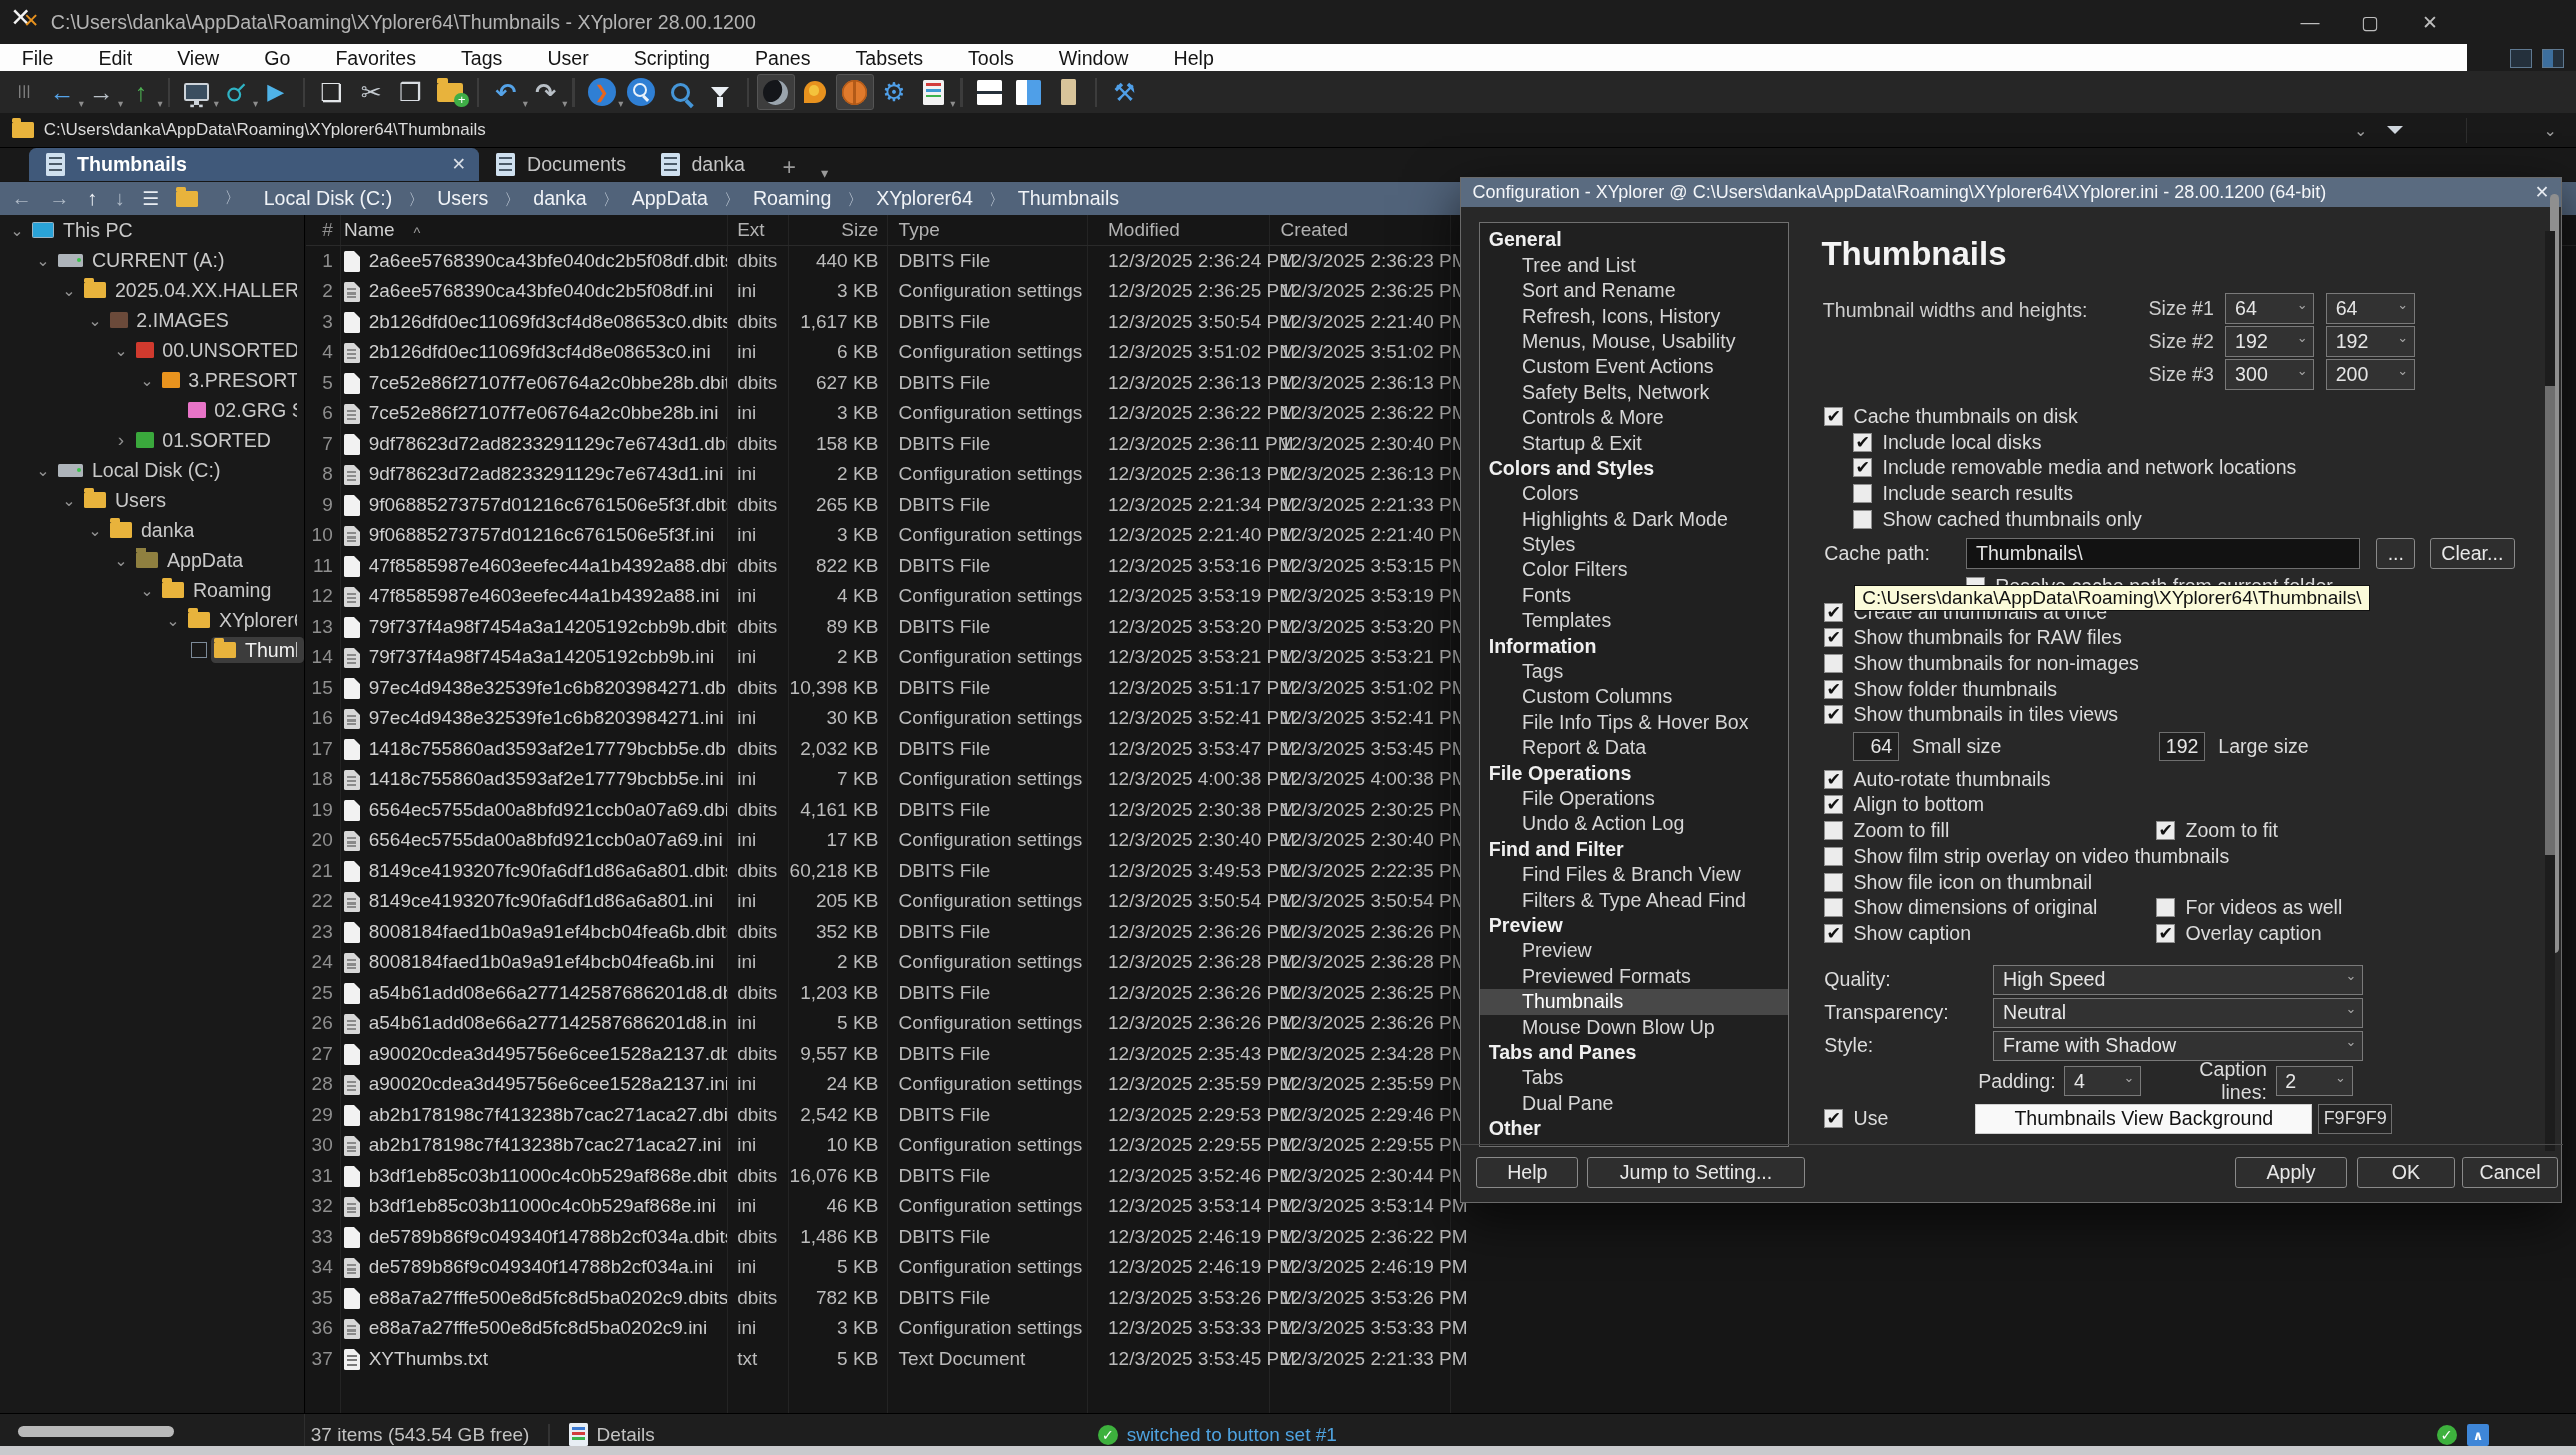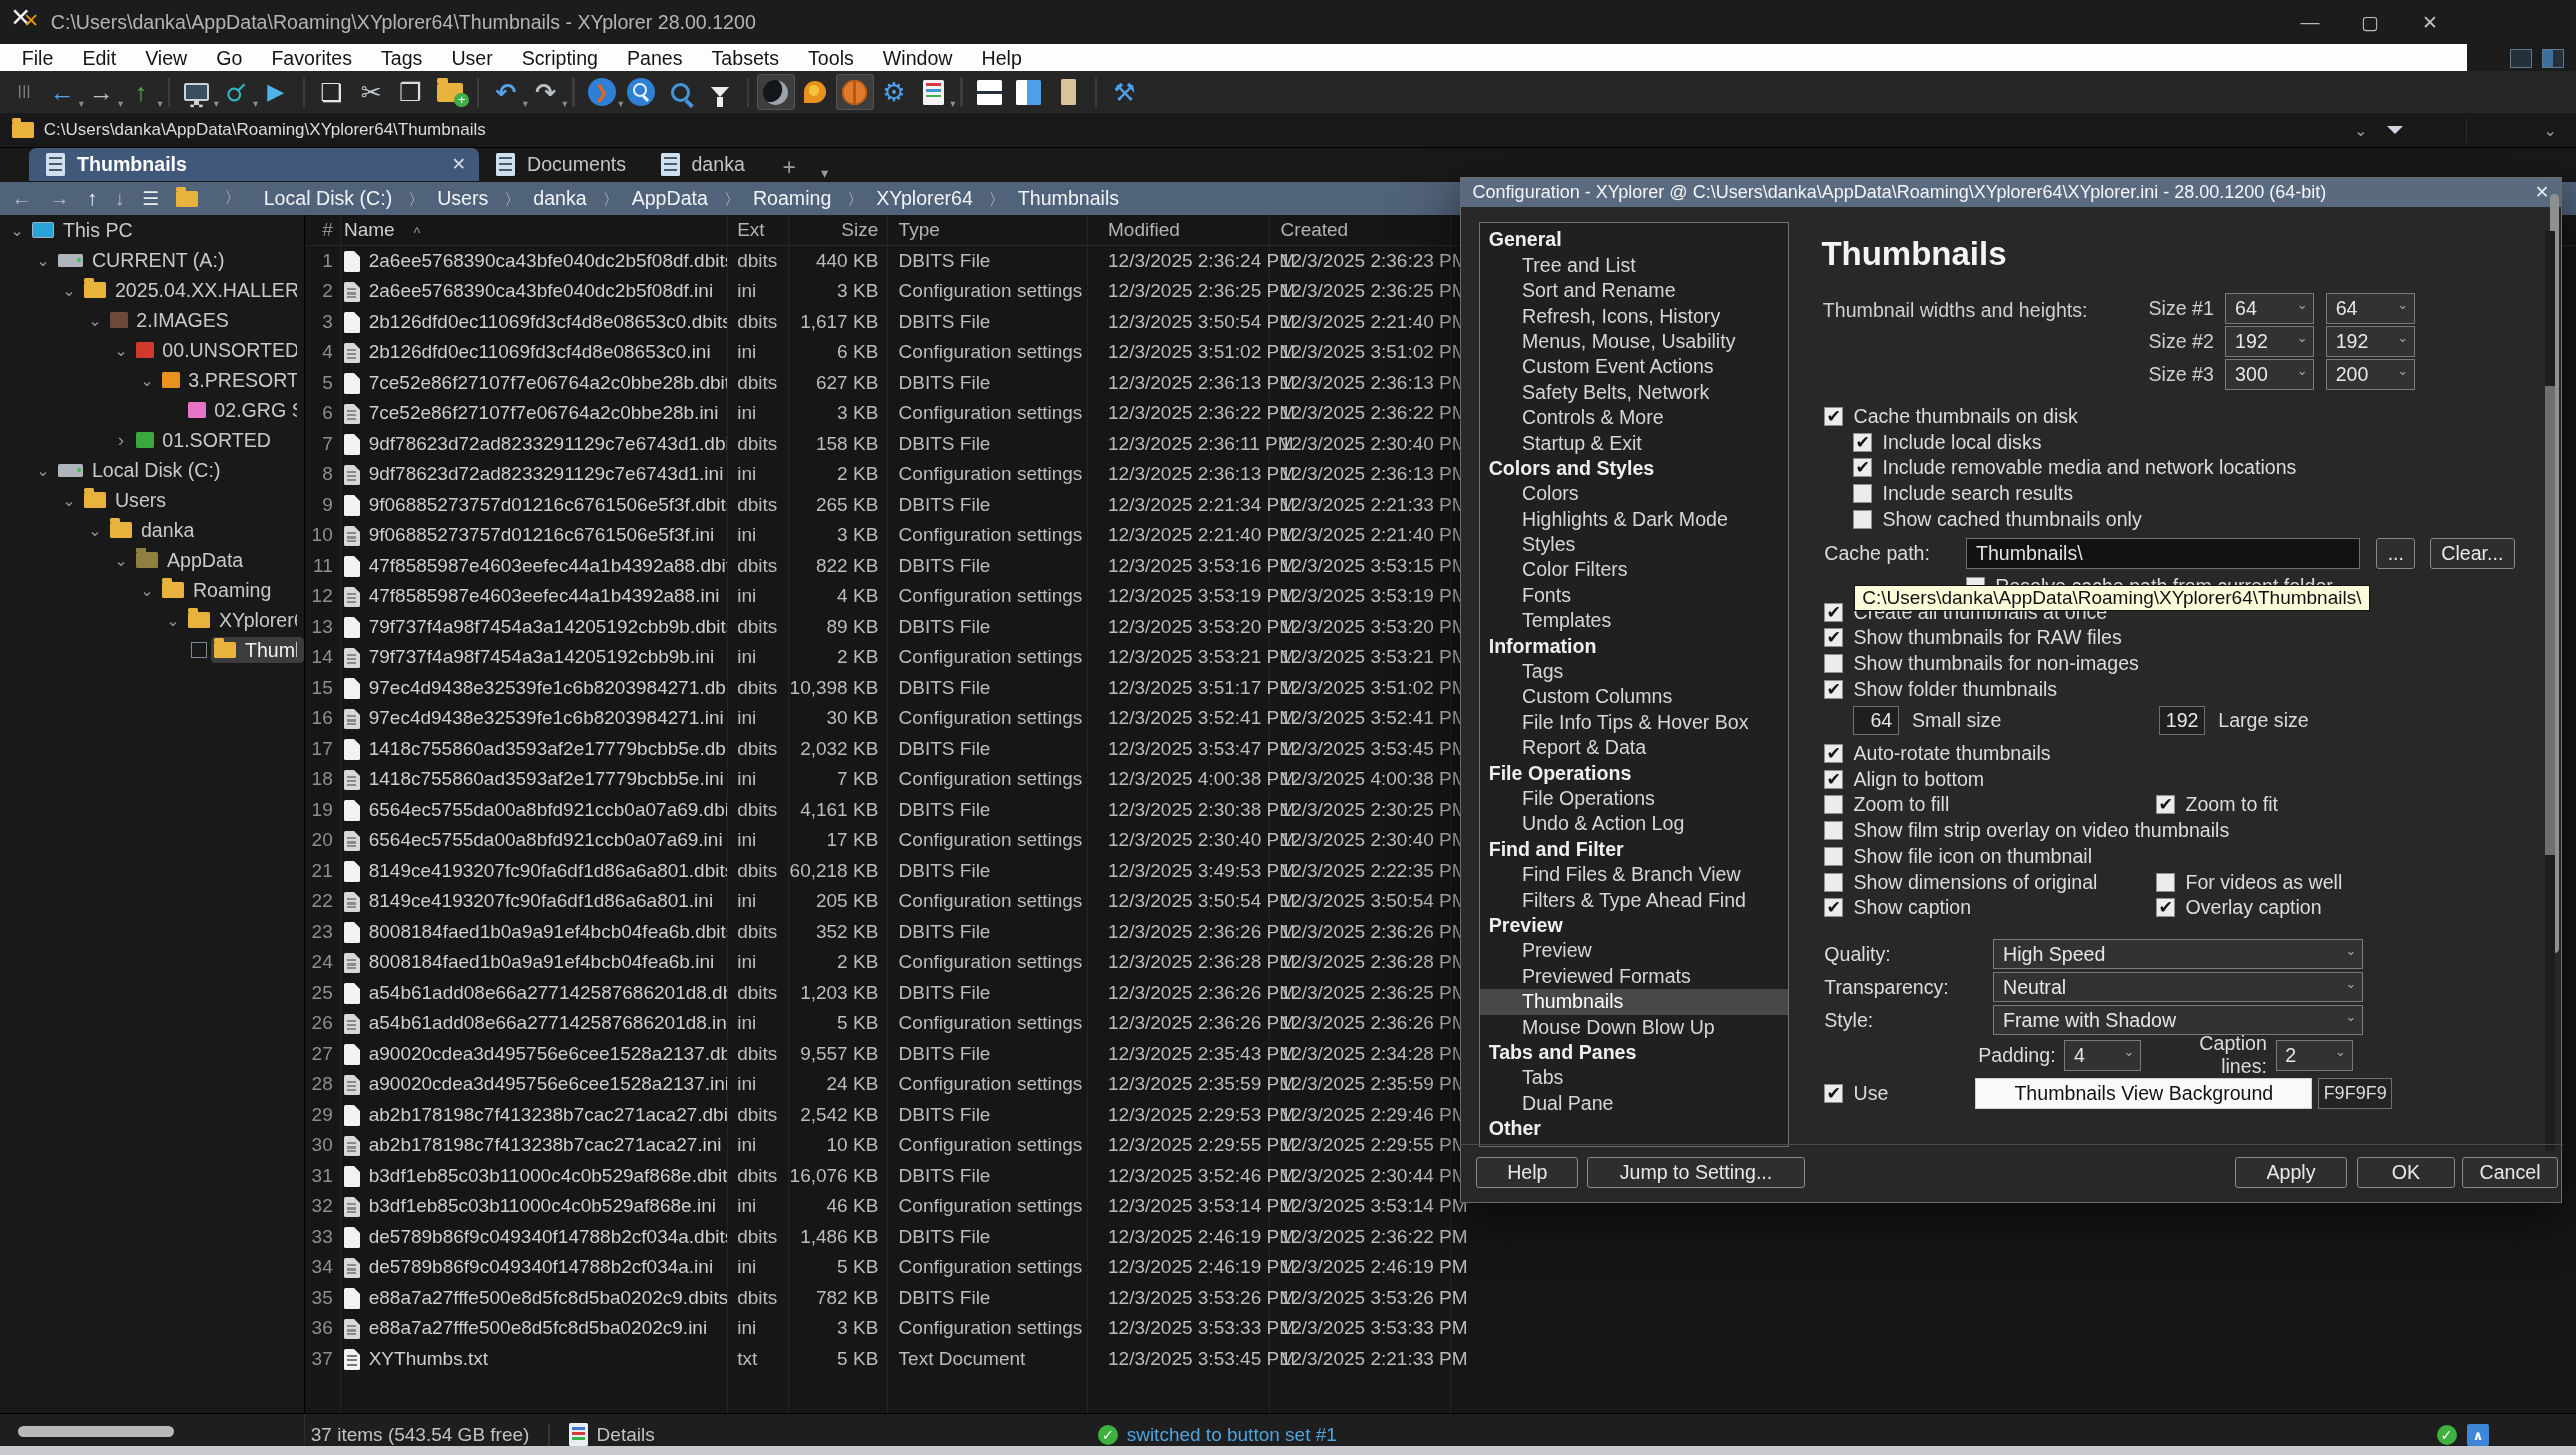--- a/index.html
+++ b/index.html
@@ -14,21 +14,21 @@
   .applogo b{position:absolute;font-size:25px;font-weight:bold;color:#f2f2f2;left:0;top:-4.4px;}
   .applogo i{position:absolute;font-size:19px;font-style:normal;font-weight:bold;color:#e8921e;left:13px;top:1.5px;}
   .title-text{font-size:19.6px;color:#b4b4b4;}
   .tb-spacer{flex:1;}
   .winbtn{width:60px;height:44px;display:flex;align-items:center;justify-content:center;
           font-size:19px;color:#bdbdbd;}
   .tb-right-pad{width:116px;}
 
   
   .menurow{position:absolute;left:0;top:44px;width:2576px;height:28px;display:flex;}
-  .menubar{flex:1;background:#fdfdfd;display:flex;align-items:center;padding-left:7.3px;}
+  .menubar{flex:1;background:#fdfdfd;display:flex;align-items:center;padding-left:7.3px;gap:16px;}
   .menu-item{font-size:19.6px;color:#141414;padding:0 14.5px;height:100%;display:flex;align-items:center;}
   .menurow-right{width:109px;background:#1c1c1c;display:flex;align-items:center;justify-content:flex-end;gap:10.2px;padding-right:11.6px;}
   .mini-ic{width:22px;height:19px;border:1.5px solid #5f7991;background:#24303c;}
   .mini-ic.b2{background:linear-gradient(90deg,#3d6f9e 50%,#24303c 50%);}
 
   
   .toolbar{position:absolute;left:0;top:71px;width:2576px;height:42px;background:#262626;
            display:flex;align-items:center;padding-left:2.9px;}
   .tool{position:relative;width:38px;height:36px;margin:0 0.7px;display:flex;align-items:center;justify-content:center;border-radius:2.9px;}
   .tool i{position:relative;display:block;}
@@ -1368,20 +1368,24 @@
           <div class="opt-row" style="--ind: 0;">
             <span class="cb"></span>
             <span class="opt-label">Show thumbnails for non-images</span>
           </div>
 
           <div class="opt-row" style="--ind: 0;">
             <span class="cb on"></span>
             <span class="opt-label">Show folder thumbnails</span>
           </div>
 
+          <div class="opt-row" style="--ind: 0;">
+            <span class="cb on"></span>
+            <span class="opt-label">Show thumbnails in tiles views</span>
+          </div>
         </div>
 
       <div class="tiles-row">
         <span class="numbox">64</span>
         <span class="opt-label">Small size</span>
         <span class="numbox lg">192</span>
         <span class="opt-label">Large size</span>
       </div>
 
       <div>

